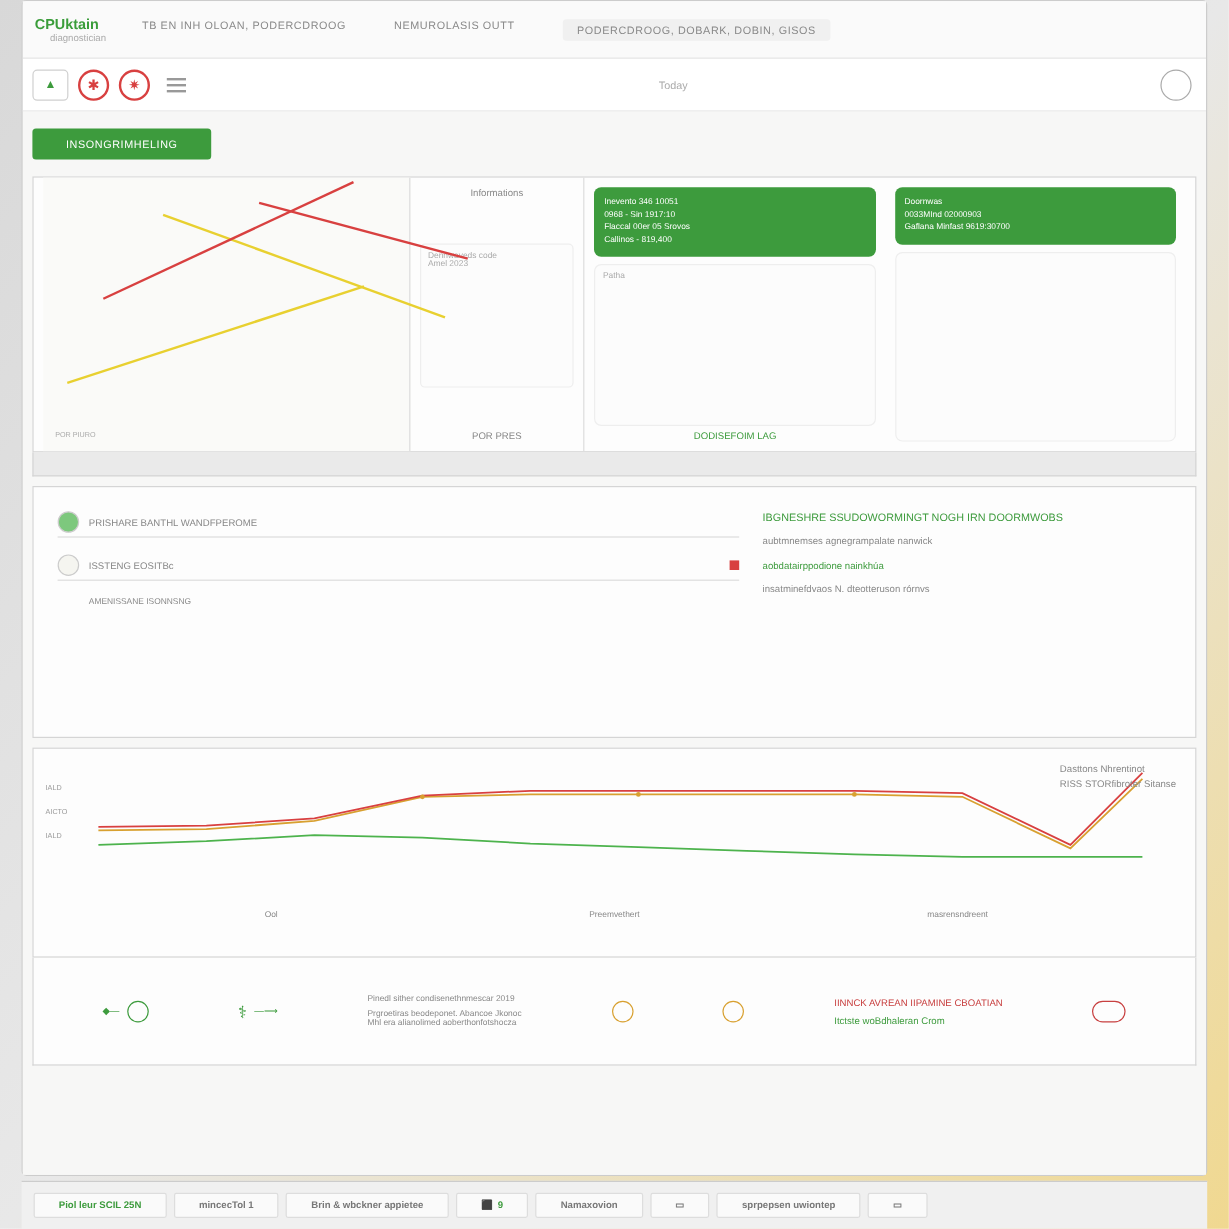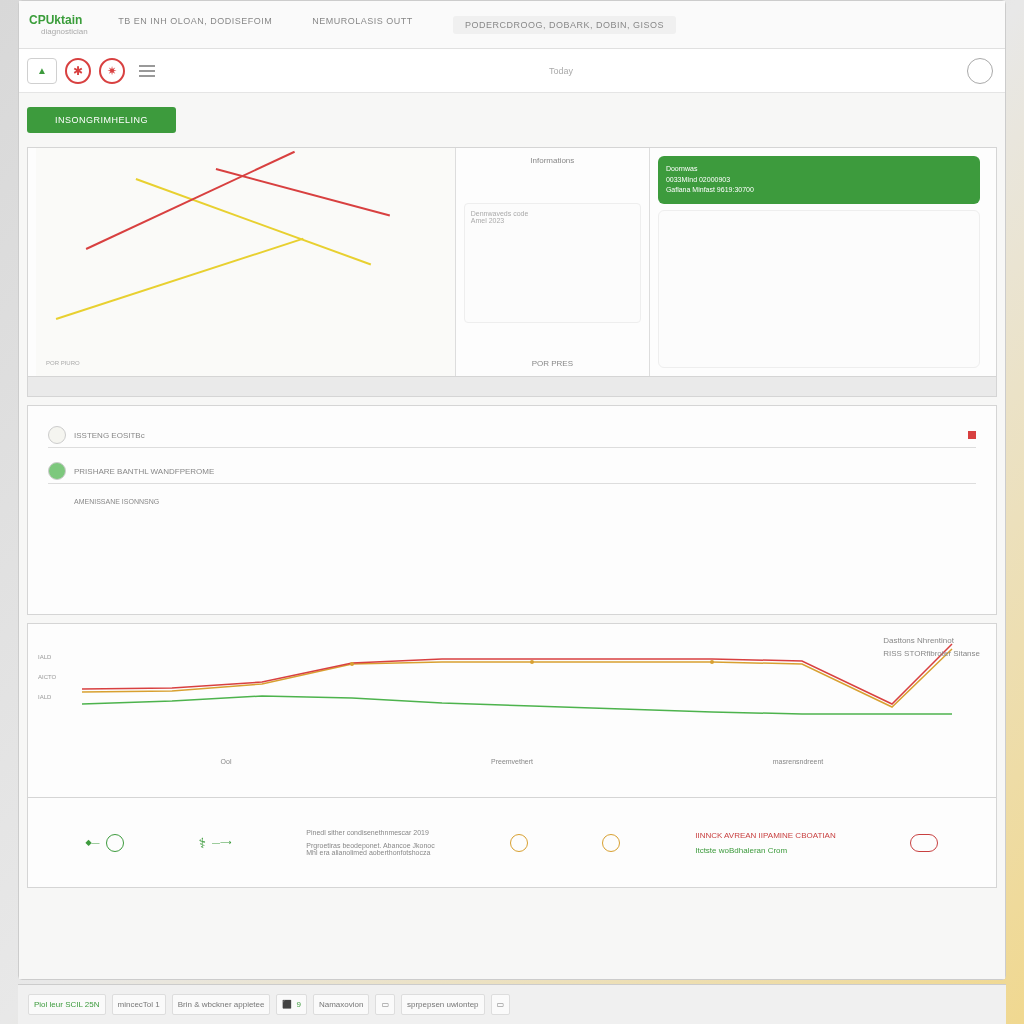--- a/index.html
+++ b/index.html
@@ -1,21 +1,21 @@
 <!DOCTYPE html>
 <html><head>
 <meta charset="utf-8">
 <style>
 * { box-sizing: border-box; margin: 0; padding: 0; font-family: Arial, sans-serif; }
 body { width: 1024px; height: 1024px; background: linear-gradient(135deg, #d8d8d8 0%, #e8e8e8 50%, #f0d890 100%); overflow: hidden; position: relative; }
 .window { position: absolute; top: 0; left: 18px; width: 988px; height: 980px; background: #fff; border: 1px solid #ccc; border-radius: 4px; display: flex; flex-direction: column; }
 .titlebar { height: 48px; background: #fafafa; border-bottom: 1px solid #e0e0e0; display: flex; align-items: center; padding: 0 10px; font-size: 10px; color: #888; }
 .logo { color: #3a9d3a; font-weight: bold; font-size: 12px; margin-right: 6px; }
 .logo-sub { color: #aaa; font-size: 8px; padding-left: 12px; }
-.logo-wrap { display: flex; flex-direction: column; margin-right: 30px; }
+.logo-wrap { display: flex; flex-direction: column; margin-right: 30px; align-items: flex-end; }
 .title-tabs { display: flex; gap: 40px; flex: 1; }
 .title-tab { color: #888; font-size: 9px; letter-spacing: 0.5px; }
 .title-tab.active { background: #f0f0f0; padding: 4px 12px; border-radius: 3px; }
 .toolbar { height: 44px; background: #fff; border-bottom: 1px solid #e5e5e5; display: flex; align-items: center; padding: 0 8px; gap: 8px; }
 .tb-btn { width: 30px; height: 26px; border: 1px solid #d0d0d0; border-radius: 4px; display: flex; align-items: center; justify-content: center; background: #fff; }
 .tb-icon-circle { width: 26px; height: 26px; border: 2px solid; border-radius: 50%; display: flex; align-items: center; justify-content: center; font-size: 12px; }
 .hamburger { display: flex; flex-direction: column; gap: 3px; margin-left: 6px; }
 .hamburger span { width: 16px; height: 2px; background: #999; }
 .tb-center { flex: 1; text-align: center; font-size: 9px; color: #aaa; }
 .tb-right { width: 26px; height: 26px; border: 1.5px solid #aaa; border-radius: 50%; margin-right: 4px; }
@@ -51,34 +51,34 @@
 .y-labels { position: absolute; left: 10px; top: 30px; font-size: 6px; color: #999; }
 .y-labels div { margin-bottom: 14px; }
 .x-labels { display: flex; font-size: 7px; color: #888; padding: 0 30px; }
 .x-labels div { flex: 1; text-align: center; }
 .icon-section { margin: 0 8px 8px 8px; border: 1px solid #d5d5d5; border-top: none; background: #fdfdfd; height: 90px; display: flex; align-items: center; justify-content: space-around; padding: 10px 20px; font-size: 8px; }
 .icon-item { display: flex; align-items: center; gap: 6px; color: #888; }
 .icon-item.green { color: #3d9b3d; }
 .icon-item.red { color: #c84040; }
 .small-circle { width: 18px; height: 18px; border: 1.5px solid; border-radius: 50%; }
 .taskbar { position: absolute; bottom: 0; left: 18px; width: 988px; height: 40px; background: #f0f0f0; border-top: 1px solid #ccc; display: flex; align-items: center; padding: 0 10px; gap: 6px; font-size: 8px; color: #777; }
-.task-item { border: 1px solid #ddd; background: #fafafa; padding: 5px 5px; border-radius: 2px; display: flex; align-items: center; gap: 4px; }
+.task-item { border: 1px solid #ddd; background: #fafafa; padding: 5px 20px; border-radius: 2px; display: flex; align-items: center; gap: 4px; font-weight: bold; }
 </style>
 </head>
 <body>
 
 <div class="window">
 
   <div class="titlebar">
     <div class="logo-wrap">
       <span class="logo">CPUktain</span>
       <span class="logo-sub">diagnostician</span>
     </div>
     <div class="title-tabs">
-      <span class="title-tab">TB EN INH OLOAN, DODISEFOIM</span>
+      <span class="title-tab">TB EN INH OLOAN, PODERCDROOG</span>
       <span class="title-tab">NEMUROLASIS OUTT</span>
       <span class="title-tab active">PODERCDROOG, DOBARK, DOBIN, GISOS</span>
     </div>
   </div>
 
   <div class="toolbar">
     <div class="tb-btn">
         <span style="color:#3d9b3d;font-size:10px">▲</span>
       </div>
     <div class="tb-icon-circle" style="border-color:#d84040;color:#d84040">✱</div>
@@ -106,49 +106,67 @@
 
       <div class="card-pane">
         <div class="cp-header">Informations</div>
         <div class="cp-body">
           <div>Dennwaveds code</div>
           <div>Amel 2023</div>
         </div>
         <div class="cp-footer" style="color:#888">POR PRES</div>
       </div>
 
+      <div class="info-pane">
+        <div class="info-box">
+          <div>Inevento 346 10051</div>
+          <div>0968 - Sin 1917:10</div>
+          <div>Flaccal 00er 05 Srovos</div>
+          <div>Callinos - 819,400</div>
+        </div>
+        <div class="info-lower">
+          <div>Patha</div>
+        </div>
+        <div class="info-footer">DODISEFOIM LAG</div>
+      </div>
 
       <div class="right-pane">
         <div class="info-box">
           <div>Doornwas</div>
           <div>0033MInd 02000903</div>
           <div>Gaflana Minfast 9619:30700</div>
         </div>
         <div class="info-lower"></div>
       </div>
     </div>
     <div class="footer-strip">
       <div></div>
         <div></div>
         <div></div>
         <div></div>
     </div>
 
     <div class="mid-section">
       <div class="mid-col">
         <div class="field-row">
+          <div class="field-icon" style="background:#7dc87d"></div>
+          <span class="field-label">PRISHARE BANTHL WANDFPEROME</span>
+        </div>
+        <div class="field-row">
           <div class="field-icon" style="background:#f5f5f0"></div>
           <span class="field-label">ISSTENG EOSITBc</span>
           <span style="width:8px;height:8px;background:#d84040"></span>
         </div>
-        <div class="field-row">
-          <div class="field-icon" style="background:#7dc87d"></div>
-          <span class="field-label">PRISHARE BANTHL WANDFPEROME</span>
-        </div>
         <div style="font-size:7px;color:#888;margin-left:26px">AMENISSANE ISONNSNG</div>
+      </div>
+      <div class="mid-right">
+        <div class="mr-title">IBGNESHRE SSUDOWORMINGT NOGH IRN DOORMWOBS</div>
+        <div class="mr-line">aubtmnemses agnegrampalate nanwick</div>
+        <div class="mr-green">aobdatairppodione nainkhúa</div>
+        <div class="mr-line" style="margin-top:10px">insatminefdvaos N. dteotteruson rórnvs</div>
       </div>
     </div>
 
     <div class="chart-section">
       <div class="legend">
         <div class="legend-item">
             <span style="color:#888">Dasttons Nhrentinot</span>
           </div>
         <div class="legend-item">
             <span style="color:#888">RISS STORfibroter Sitanse</span>

